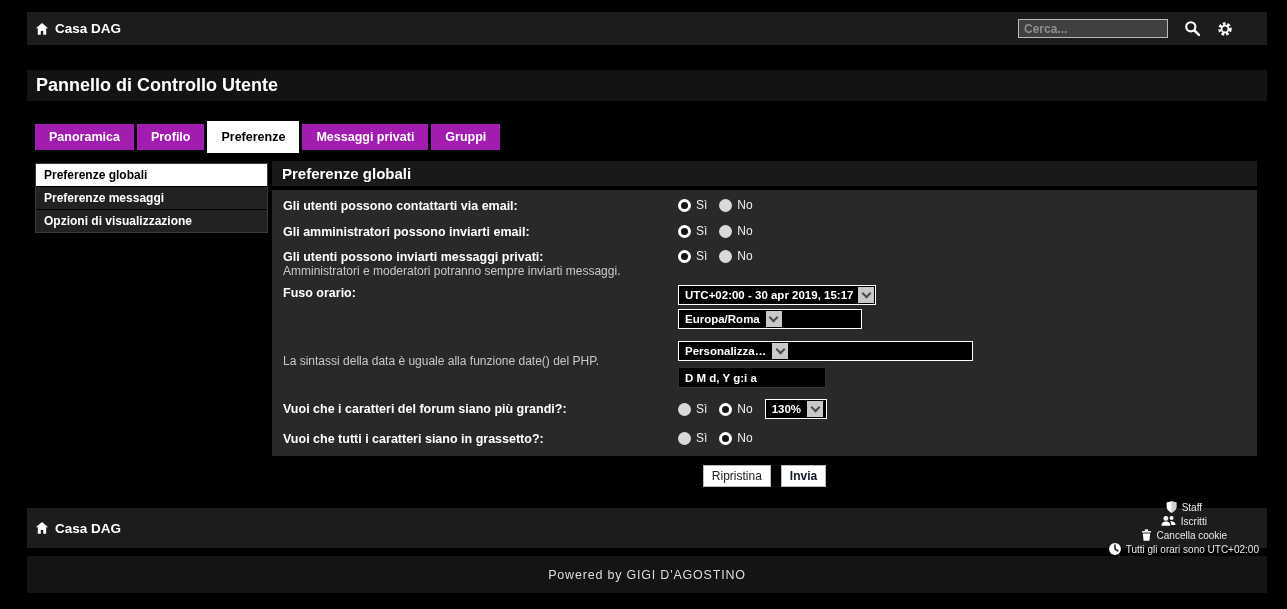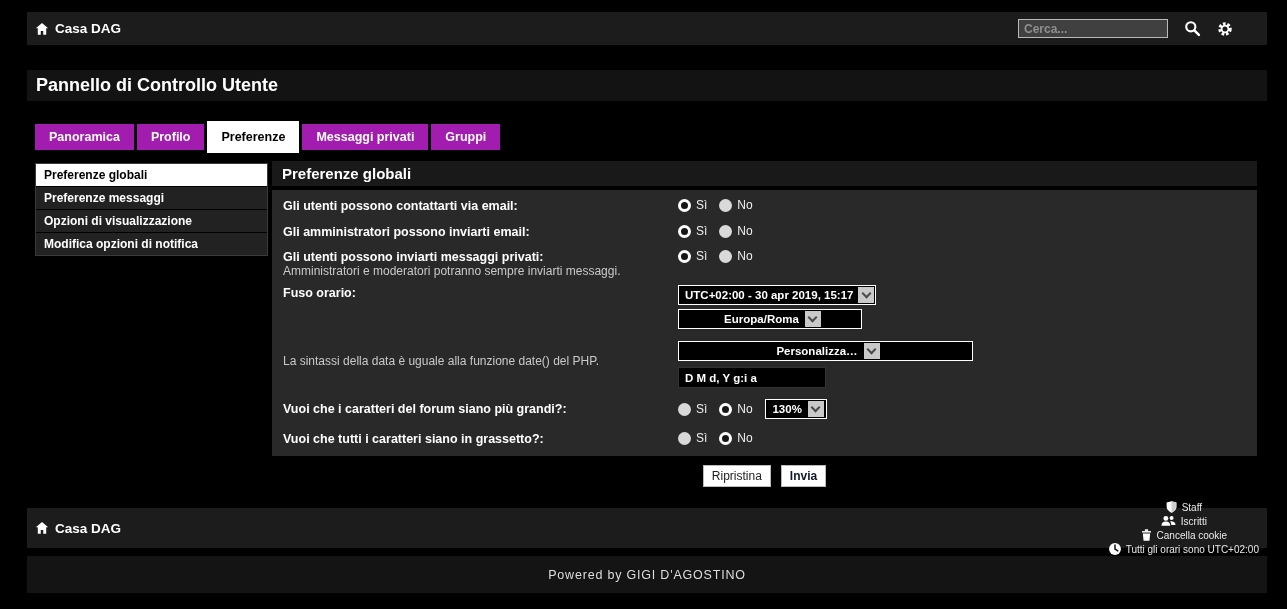--- a/index.html
+++ b/index.html
@@ -45,21 +45,21 @@
   .ffield{position:absolute;left:406px;display:flex;align-items:center;}
 
   
   .radio{width:13px;height:13px;border-radius:50%;display:inline-block;box-sizing:border-box;flex:none;}
   .radio.ring{border:3px solid #fff;background:#161616;}
   .radio.solid{background:#d9d9d9;}
   .radio-label{font-size:12px;color:#efefef;margin:0 12px 0 5px;}
   .radio-label.last{margin-right:0;}
 
   
-  .select{display:inline-flex;align-items:center;justify-content:center;background:#000;
+  .select{display:inline-flex;align-items:center;justify-content:flex-start;background:#000;
           border:1px solid #fff;height:20px;box-sizing:border-box;cursor:pointer;}
   .select .sel-text{font-size:11.5px;font-weight:bold;color:#fff;padding:0 6px;white-space:nowrap;overflow:hidden;}
   .sel-arrow{width:16px;height:16px;background:#c9c9c9;margin-right:1px;flex:none;
           display:flex;align-items:center;justify-content:center;}
   .sel-arrow::after{content:"";width:5px;height:5px;border-right:2px solid #4a4a4a;border-bottom:2px solid #4a4a4a;
           transform:rotate(45deg);margin-top:-3px;}
 
   .date-input{position:absolute;left:406px;width:148px;height:21px;background:#000;border:1px solid #323232;
           color:#fff;font-family:"Liberation Sans", sans-serif;font-size:11.5px;font-weight:bold;
           padding:0 6px;box-sizing:border-box;}
@@ -124,21 +124,20 @@
     <div class="tab">Profilo</div>
     <div class="tab active">Preferenze</div>
     <div class="tab">Messaggi privati</div>
     <div class="tab">Gruppi</div>
   </nav>
 
   <aside class="sidebar">
     <div class="side-item active">Preferenze globali</div>
     <div class="side-item">Preferenze messaggi</div>
     <div class="side-item">Opzioni di visualizzazione</div>
-    <div class="side-item">Modifica opzioni di notifica</div>
   </aside>
 
   <section class="main-header">
     <h2>Preferenze globali</h2>
   </section>
 
   <section class="form-panel">
 
     <div class="flabel" style="top:9px;">Gli utenti possono contattarti via email:</div>
     <div class="ffield" style="top:8px;">

